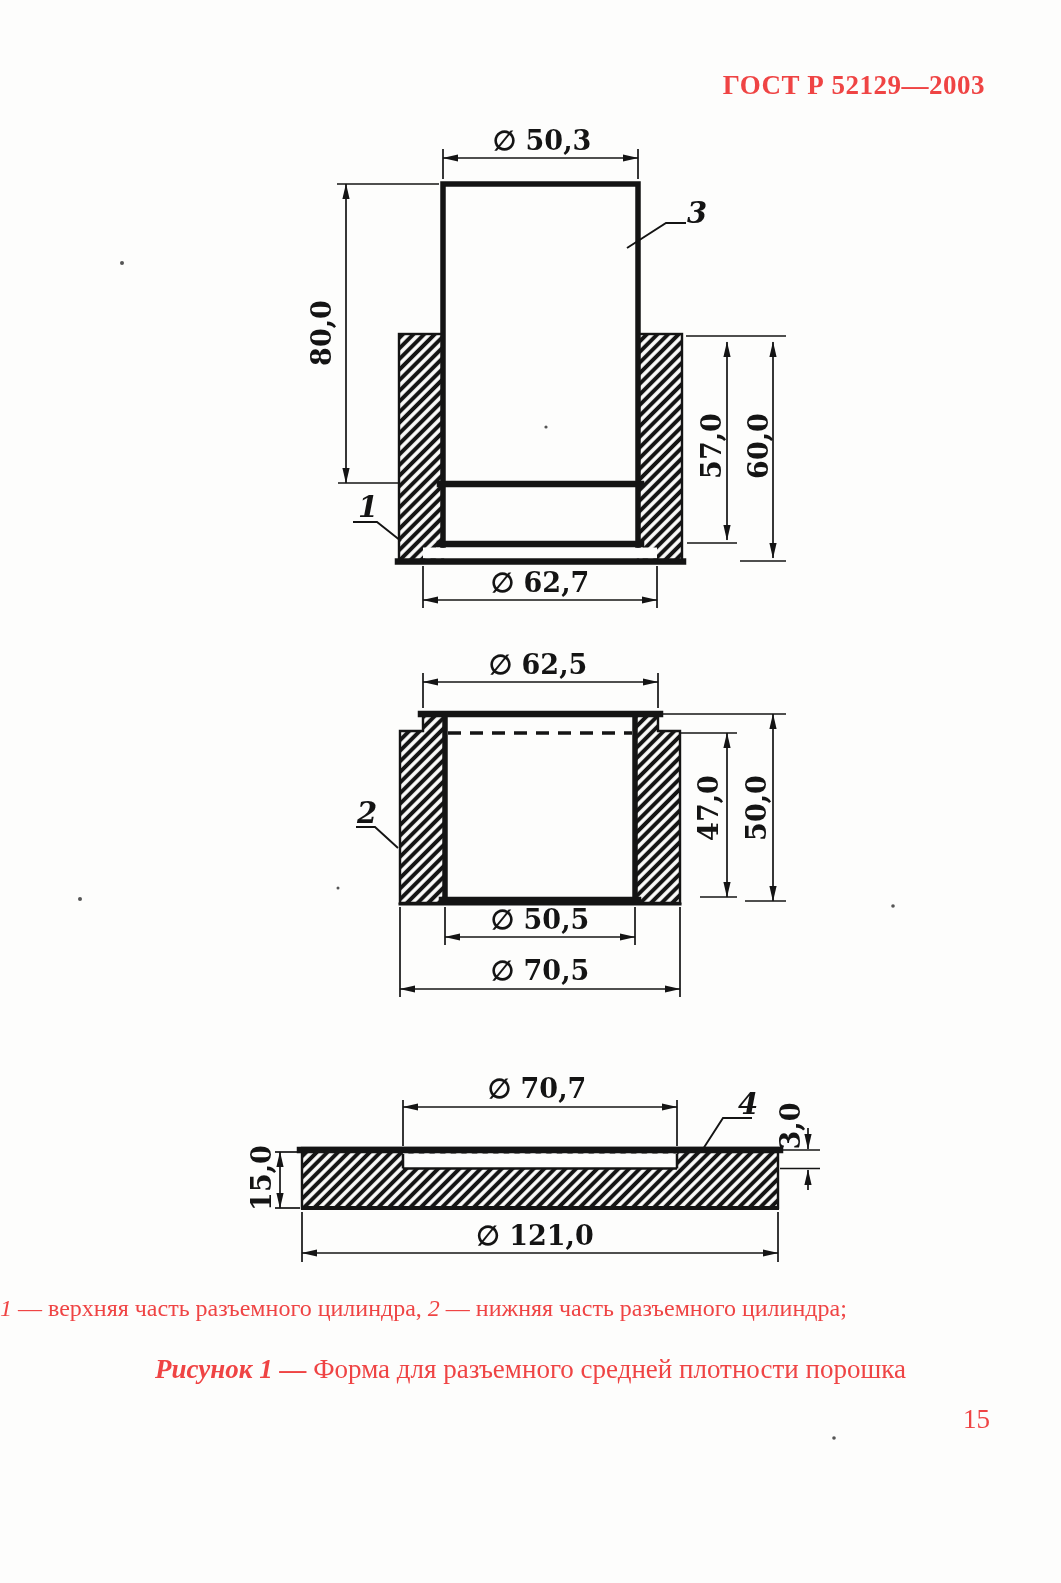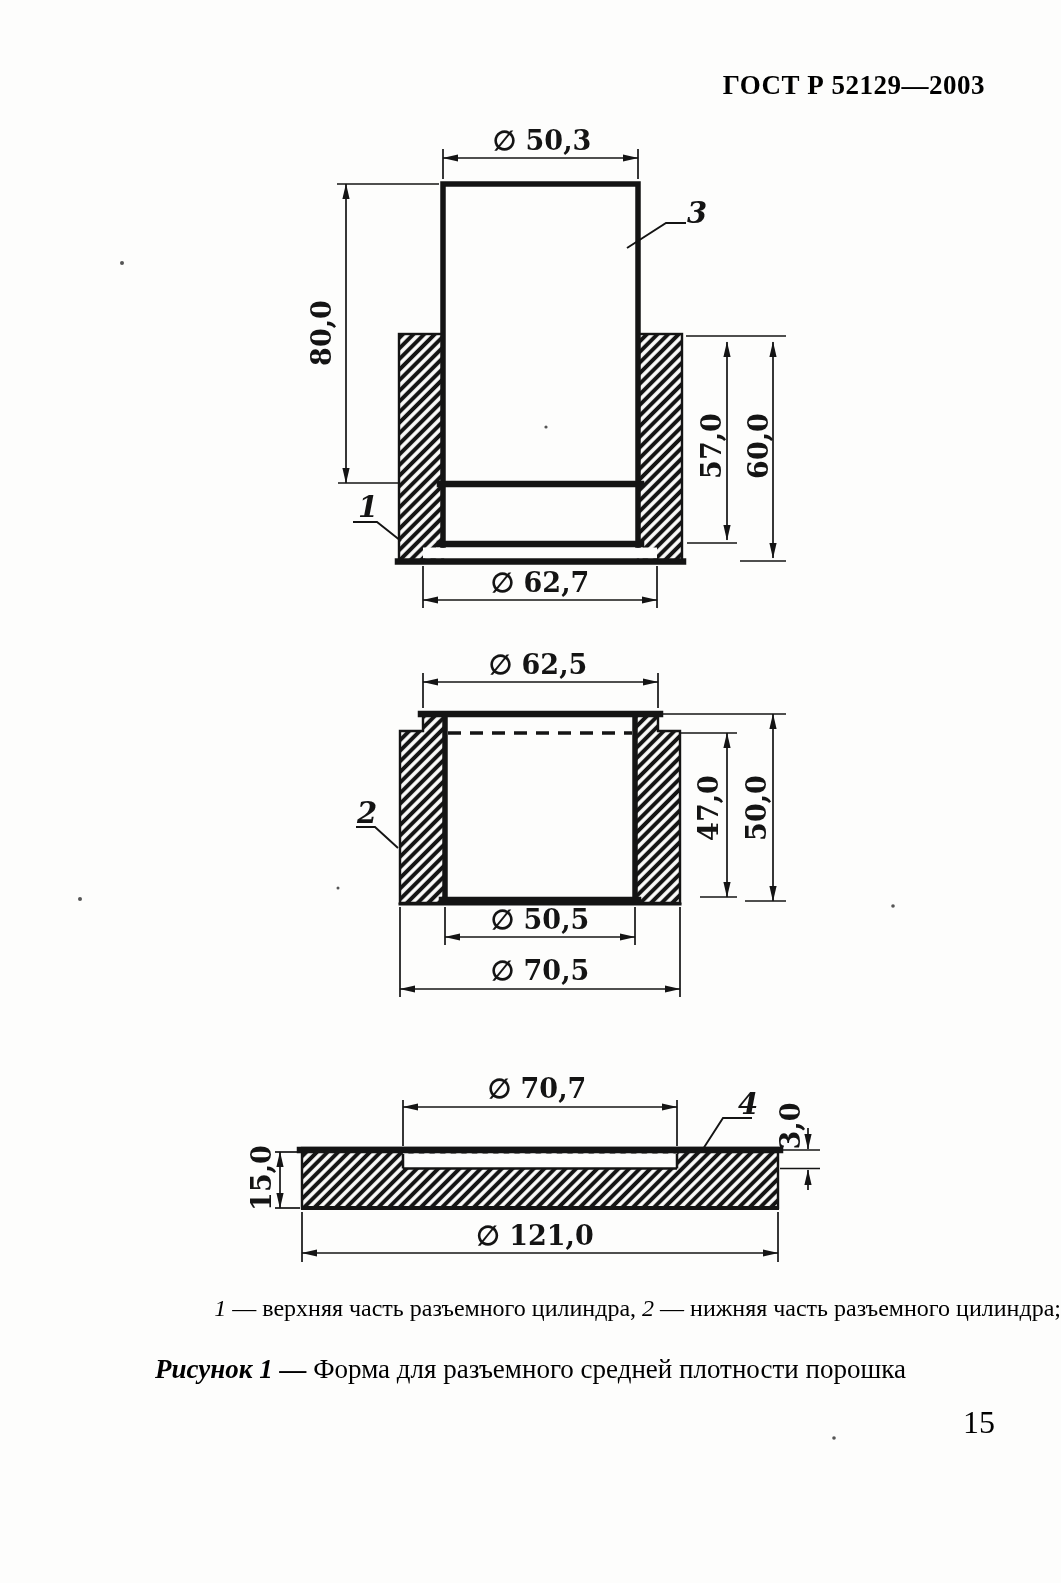--- a/index.html
+++ b/index.html
@@ -3,21 +3,21 @@
 <meta charset="utf-8">
 <style>
   html,body{margin:0;padding:0;background:#e8e8e8;}
   .page{
     position:relative;
     width:1061px;height:1583px;
     margin:0 auto;
     background:#fdfdfc;
     overflow:hidden;
     font-family:"Liberation Serif", serif;
-    color:#000000;
+    color:#ef4444;
   }
   .doc-header{
     position:absolute;top:70px;right:76px;
     font-size:27px;font-weight:bold;letter-spacing:.5px;
     font-family:"Liberation Serif", serif;
   }
   .fig-svg{position:absolute;left:0;top:0;}
 
   
   .thick{stroke:#141414;stroke-width:5.5;fill:none;stroke-linecap:square;}
@@ -26,34 +26,34 @@
   .dim,.ext{stroke:#141414;stroke-width:1.7;fill:none;}
   .ldr{stroke:#141414;stroke-width:1.9;fill:none;}
   .dash{stroke:#141414;stroke-width:3.4;fill:none;stroke-dasharray:13 9;}
   .hatched{fill:url(#hatch);stroke:#141414;stroke-width:2.4;}
   .whitefill{fill:#fdfdfc;stroke:none;}
   .dimtxt{font-family:"DejaVu Serif","Liberation Serif",serif;font-weight:bold;font-size:27px;fill:#141414;}
   .parttxt{font-family:"DejaVu Serif","Liberation Serif",serif;font-weight:bold;font-style:italic;font-size:29px;fill:#141414;}
   .artifact{fill:#555;}
 
   .caption-line{
-    position:absolute;left:0;width:100%;text-align:right;
+    position:absolute;left:0;width:100%;text-align:left;
     font-size:24px;line-height:27px;
   }
   .caption-line .num{font-style:italic;}
   .cap1{top:1295px;}
   .cap2{top:1322px;}
   .figure-caption{
     position:absolute;left:0;width:100%;text-align:center;
     top:1354px;font-size:27px;line-height:30px;
   }
   .figure-caption .fig-label{font-weight:bold;font-style:italic;}
   .page-number{
     position:absolute;left:963px;top:1404px;
-    font-size:32px;
+    font-size:27px;
   }
 </style>
 </head>
 <body>
 
 <div class="page">
 
   <div class="doc-header">ГОСТ Р 52129—2003</div>
 
   <svg class="fig-svg" width="1061" height="1583" viewBox="0 0 1061 1583">

